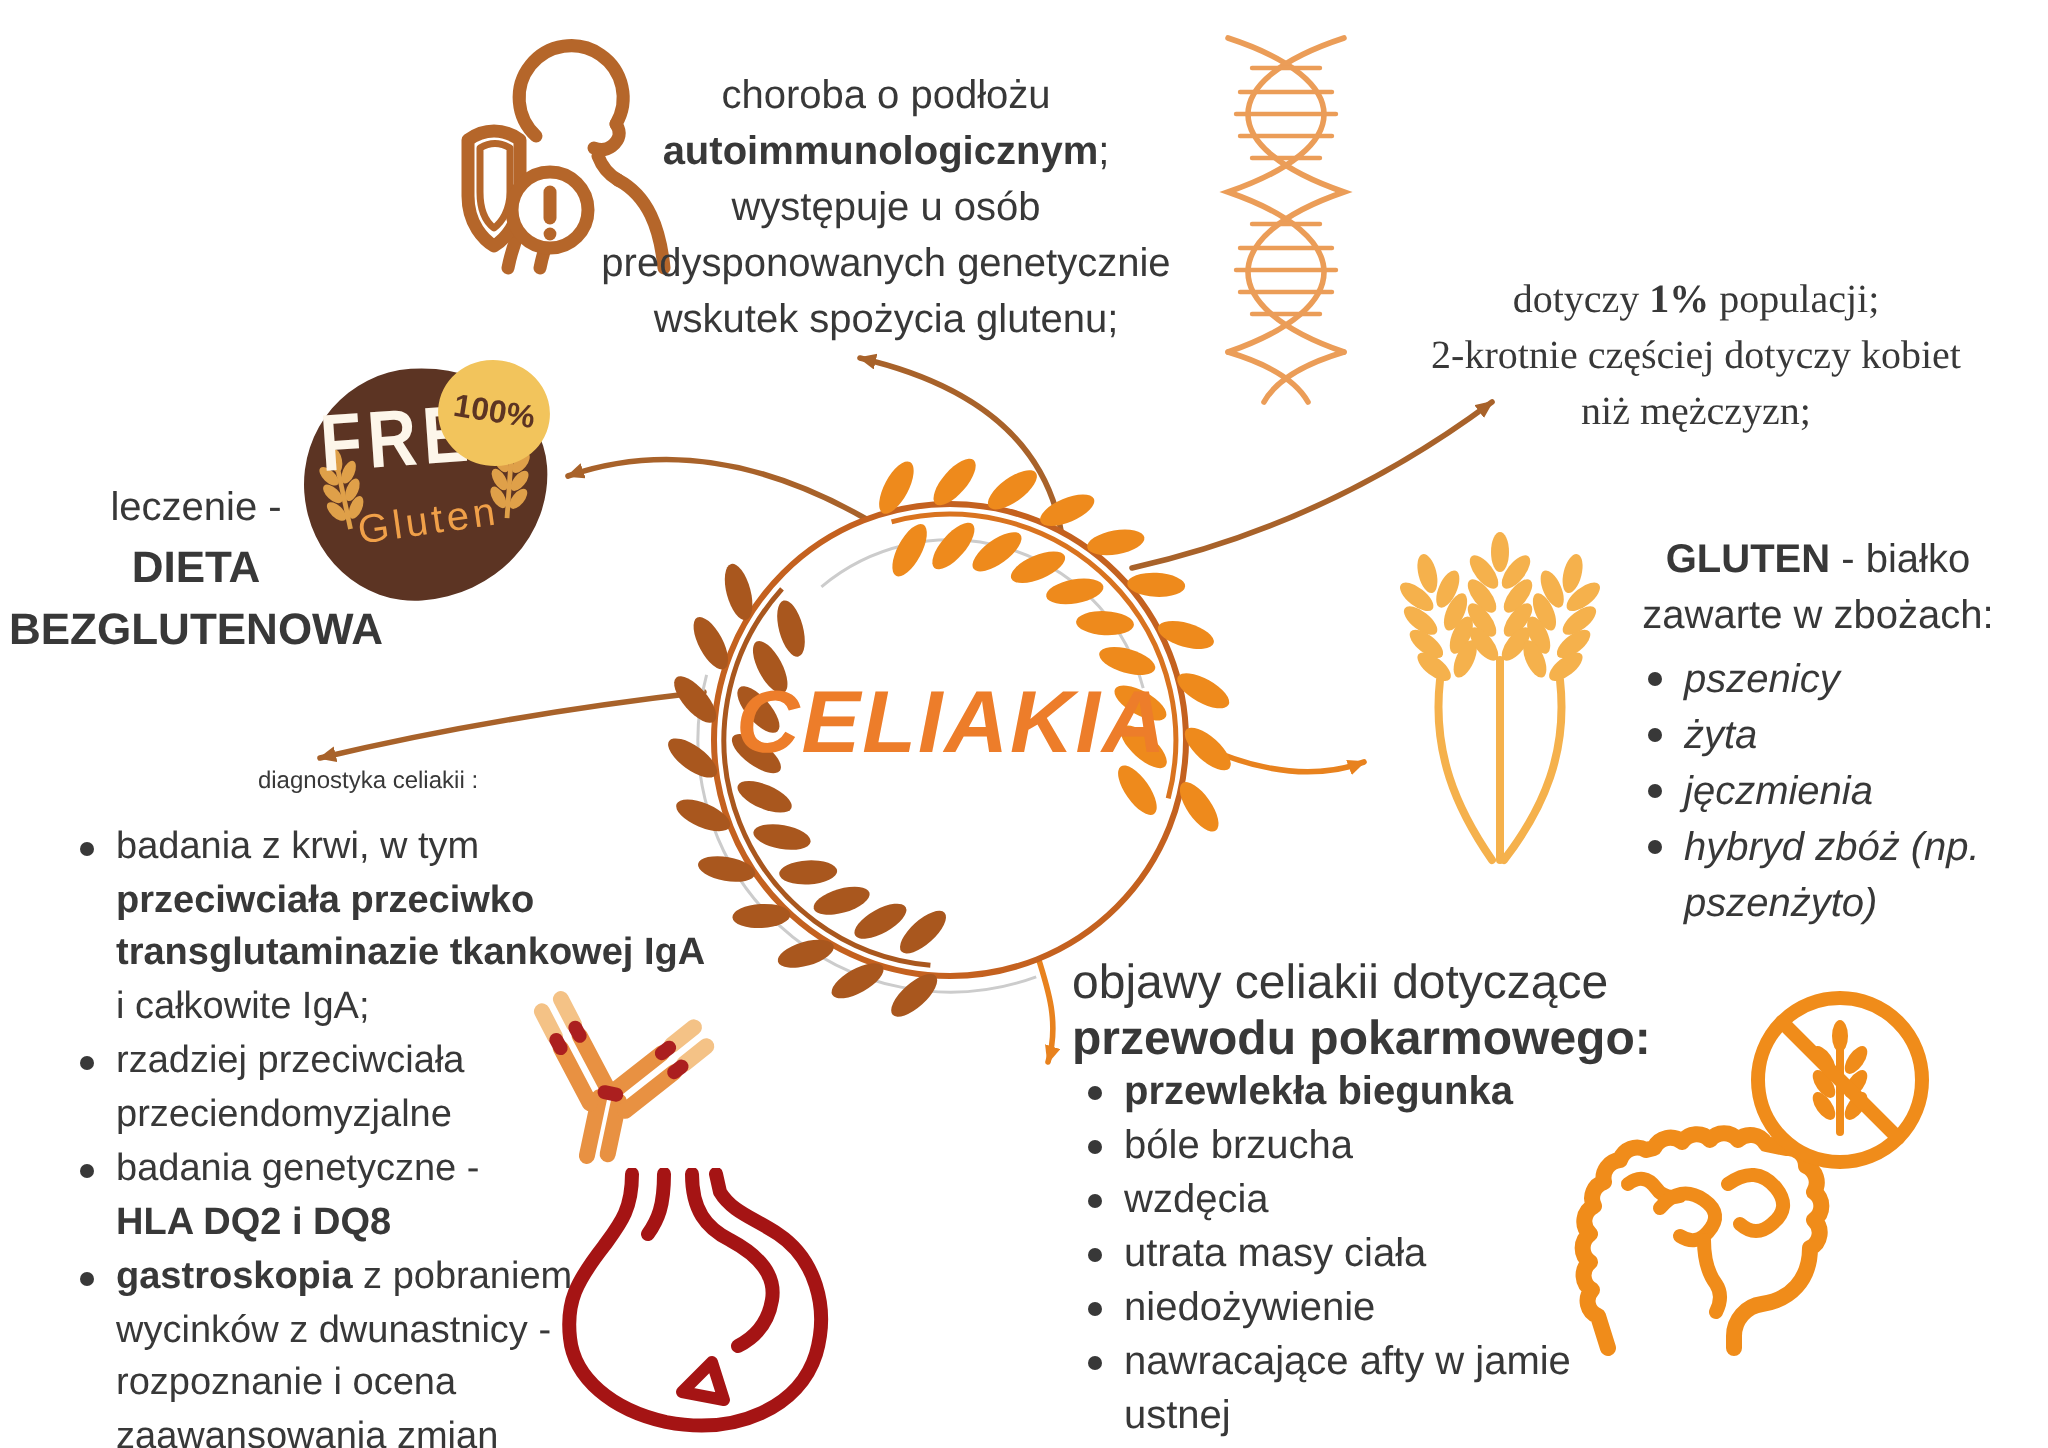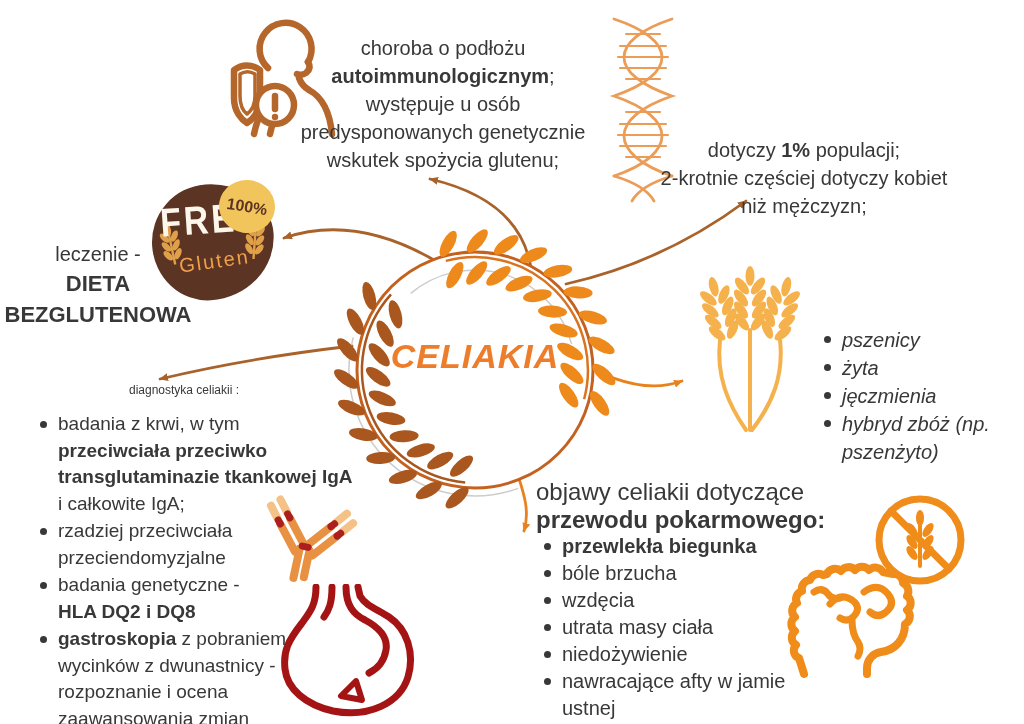--- a/index.html
+++ b/index.html
@@ -8,25 +8,25 @@
   .abs{position:absolute;}
   .b{font-weight:bold;}
   .line{white-space:nowrap;}
   .txt{font-size:20px;line-height:28px;}
   .ctr{text-align:center;}
   ul{margin:0;padding:0;list-style:none;}
   li{position:relative;padding-left:24px;}
   li::before{content:"";position:absolute;left:6px;top:10px;width:7px;height:7px;border-radius:50%;background:#383838;}
   .z1{z-index:1}.z2{z-index:2}.z3{z-index:3}.z4{z-index:4}
 
-  .center-title{left:368px;top:337px;width:214px;text-align:center;font-size:34px;font-weight:bold;
+  .center-title{left:368px;top:337px;width:214px;text-align:center;font-size:44px;font-weight:bold;
                 font-style:italic;letter-spacing:1px;color:#ed7d2a;}
 
   .def-block{left:278px;top:34px;width:330px;}
-  .pop-block{left:636px;top:136px;width:336px;}
+  .pop-block{left:680px;top:136px;width:336px;font-family:Liberation Serif, serif;}
   .treat-block{left:0px;top:240px;width:196px;}
   .treat-block .big{font-size:22px;line-height:31px;font-weight:bold;}
   .gluten-head{left:806px;top:266px;width:206px;}
   .gluten-list{left:818px;top:326px;width:186px;font-size:20px;line-height:28px;font-style:italic;}
   .diag-title{left:78px;top:383px;width:212px;font-size:12px;}
   .diag-list{left:34px;top:411px;width:336px;font-size:19px;line-height:26.5px;}
   .diag-list li{margin-bottom:1px;}
   .symp-title{left:536px;top:478px;width:260px;font-size:24px;line-height:28px;}
   .symp-list{left:538px;top:533px;width:276px;font-size:20px;line-height:27px;}
 
@@ -287,20 +287,24 @@
     <div class="line"><span>2-krotnie częściej dotyczy kobiet</span></div>
     <div class="line"><span>niż mężczyzn;</span></div>
   </div>
 
   <div class="abs z4 txt ctr treat-block">
     <div class="line"><span>leczenie -</span></div>
     <div class="line big"><span class="b">DIETA</span></div>
     <div class="line big"><span class="b">BEZGLUTENOWA</span></div>
   </div>
 
+  <div class="abs z4 txt ctr gluten-head">
+    <div class="line"><span class="b">GLUTEN</span><span> - białko</span></div>
+    <div class="line"><span>zawarte w zbożach:</span></div>
+  </div>
   <ul class="abs z4 gluten-list">
     <li><span>pszenicy</span></li>
     <li><span>żyta</span></li>
     <li><span>jęczmienia</span></li>
     <li><span>hybryd zbóż (np.</span><br><span>pszenżyto)</span></li>
   </ul>
 
   <div class="abs z4 ctr diag-title">diagnostyka celiakii :</div>
   <ul class="abs z4 diag-list">
     <li><span>badania z krwi, w tym</span><br><span class="b">przeciwciała przeciwko</span><br><span class="b">transglutaminazie tkankowej IgA</span><br><span>i całkowite IgA;</span></li>

